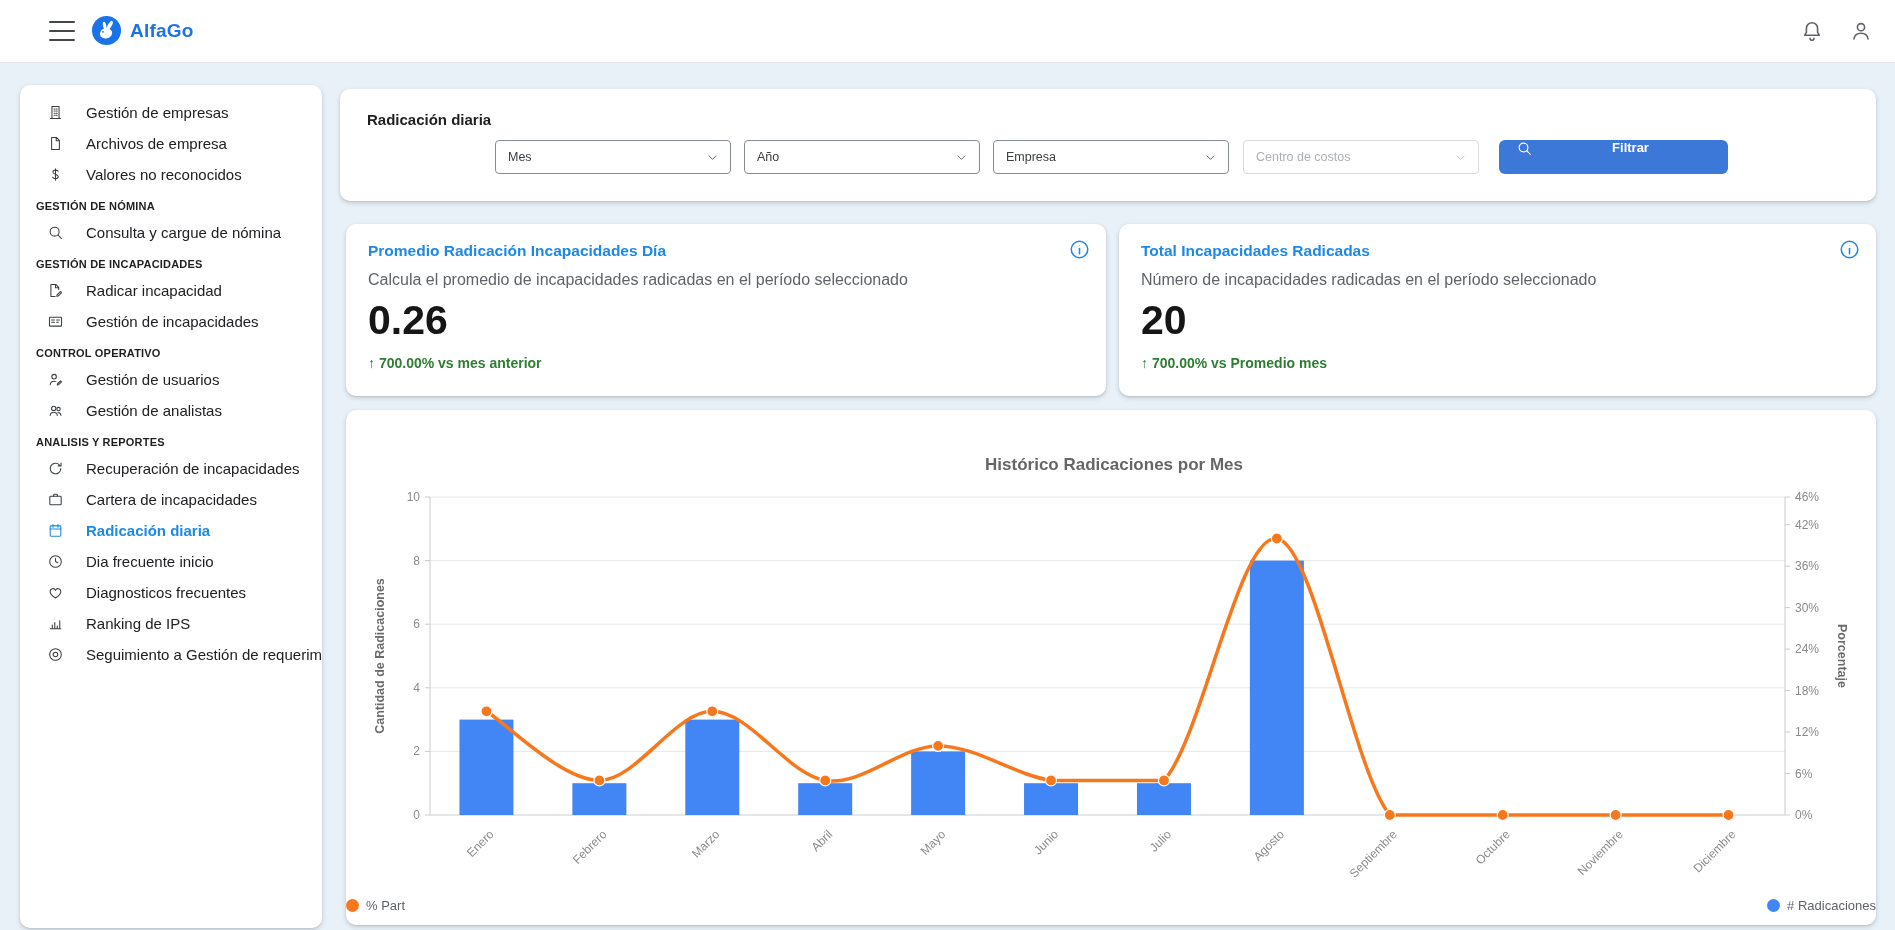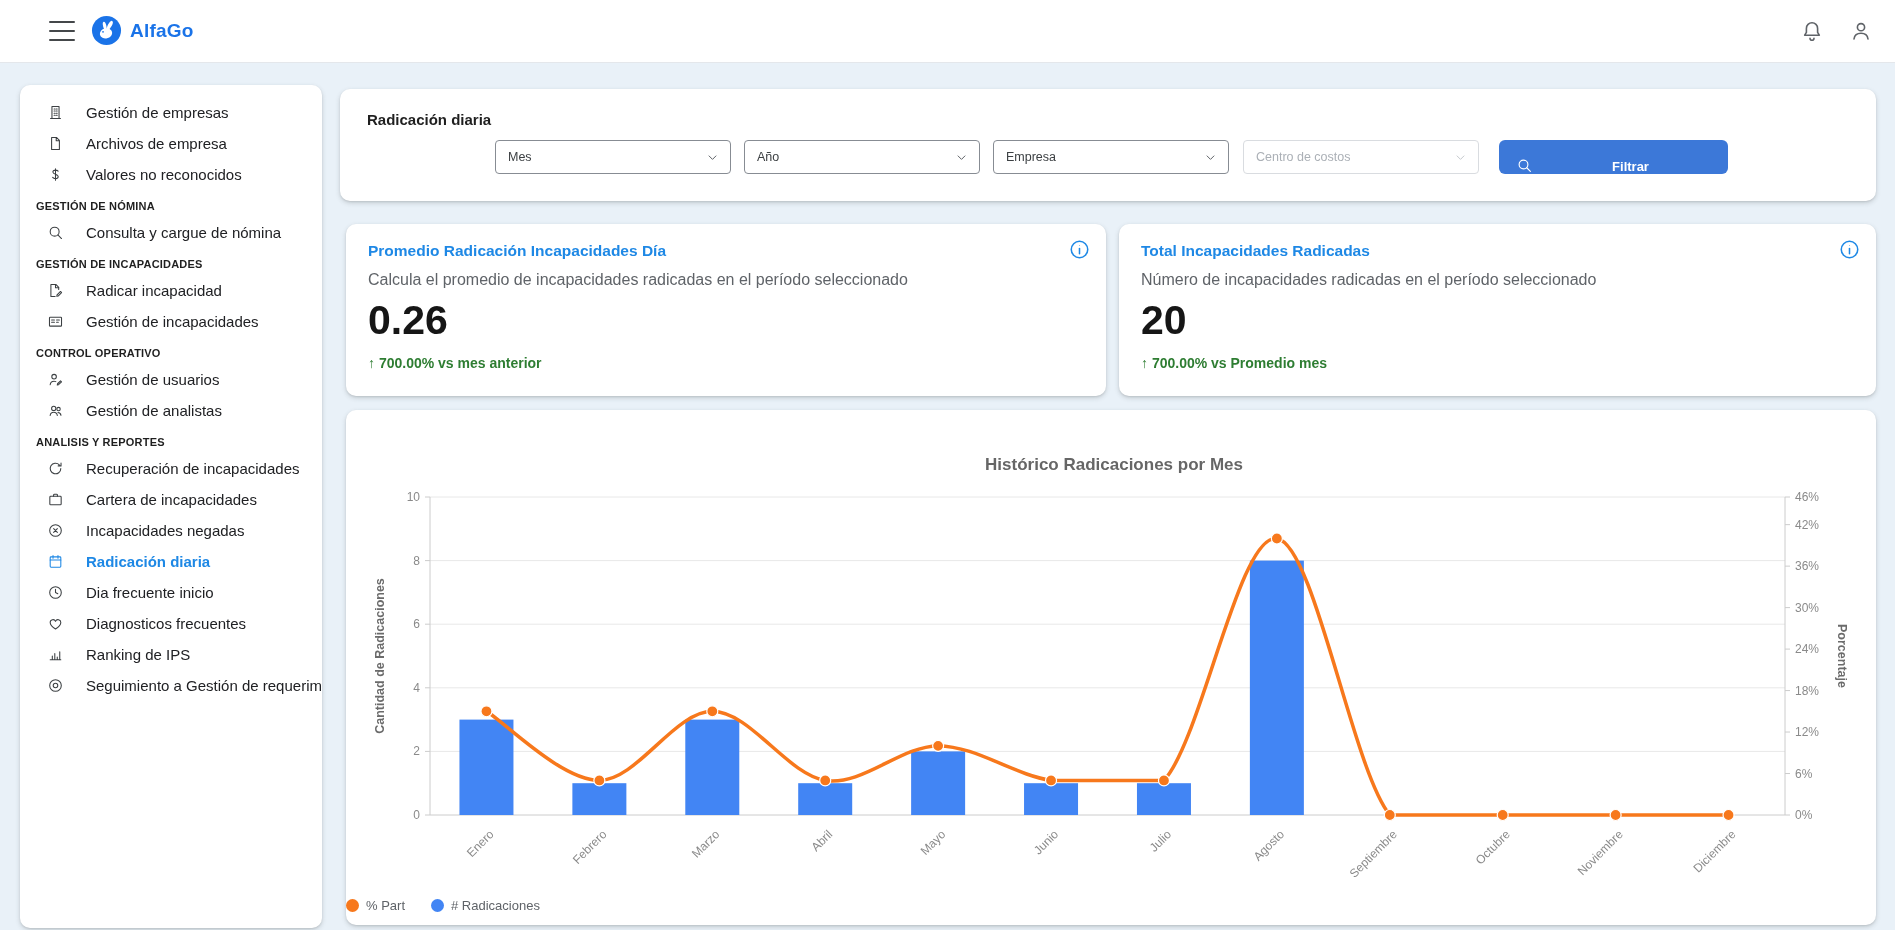--- a/index.html
+++ b/index.html
@@ -28,40 +28,40 @@
   .filter-card{position:absolute;left:340px;top:89px;width:1536px;height:112px}
   .filter-title{position:absolute;left:27px;top:22px;font-size:15px;font-weight:700;color:#1f1f1f}
   .select{position:absolute;top:51px;height:34px;box-sizing:border-box;border:1px solid #878c93;border-radius:4px;background:#fff;display:flex;align-items:center;justify-content:space-between;padding:0 10px 0 12px;font-size:12.5px;color:#3c4043;cursor:pointer}
   .select .chev{width:15px;height:15px;color:#5f6368;flex:none}
   .select.disabled{border-color:#d9dce0;color:#abb0b6;cursor:default}
   .select.disabled .chev{color:#c6cace}
   #sel-mes{left:155px;width:236px}
   #sel-ano{left:404px;width:236px}
   #sel-empresa{left:653px;width:236px}
   #sel-centro{left:903px;width:236px}
-  .filter-btn{position:absolute;left:1159px;top:51px;width:229px;height:34px;background:#3c78d8;border:none;border-radius:6px;display:flex;align-items:flex-end;color:#fff;cursor:pointer;padding:0 0 0 17px;box-sizing:border-box}
+  .filter-btn{position:absolute;left:1159px;top:51px;width:229px;height:34px;background:#3c78d8;border:none;border-radius:6px;display:flex;align-items:flex-start;color:#fff;cursor:pointer;padding:0 0 0 17px;box-sizing:border-box}
   .filter-btn .mag{width:17px;height:17px;flex:none}
   .filter-btn span{flex:1;text-align:center;font-size:13px;font-weight:700;padding-right:34px;font-family:inherit}
 
   .kpi{position:absolute;top:224px;height:172px}
   #kpi-0{left:346px;width:760px}
   #kpi-1{left:1119px;width:757px}
   .kpi-title{position:absolute;left:22px;top:18px;font-size:15.5px;font-weight:700;color:#1e88e5}
   .kpi-info{position:absolute;right:15px;top:14px;width:23px;height:23px;color:#1e88e5;cursor:pointer}
   .kpi-sub{position:absolute;left:22px;top:47px;font-size:16px;color:#5f6368}
   .kpi-value{position:absolute;left:22px;top:74px;font-size:41px;font-weight:700;color:#161616;line-height:1.1}
   .kpi-delta{position:absolute;left:22px;top:131px;font-size:14px;font-weight:700;color:#2e7d32}
 
   .chart-card{position:absolute;left:346px;top:410px;width:1530px;height:515px}
   .chart-title{position:absolute;top:42px;left:0;width:100%;text-align:center;font-size:17px;font-weight:700;color:#666;margin:3px}
   #chart-svg{position:absolute;left:0;top:0}
   #chart-svg text{font-family:"Liberation Sans","DejaVu Sans",sans-serif}
   .tick{font-size:12px;fill:#8a8a8a}
   .axis-name{font-size:12.5px;fill:#6b6b6b;font-weight:700}
-  .legend{position:absolute;top:488px;left:0;width:100%;display:flex;justify-content:flex-start;gap:26px}
+  .legend{position:absolute;top:488px;left:0;width:100%;display:flex;justify-content:space-between;gap:26px}
   .legend-item{display:flex;align-items:center;gap:7px;font-size:13px;color:#5f6368;cursor:pointer}
   .legend-dot{width:13px;height:13px;border-radius:50%;flex:none}
 </style>
 </head>
 <body>
 
 <div class="topbar">
   <div class="hamburger">
       <span></span>
       <span></span>
@@ -157,27 +157,20 @@
           <path d="M19.5 12a7.5 7.5 0 1 1-2.1-5.2M19.8 4.3v4h-4"></path>
         </svg></span>
       <span>Recuperación de incapacidades</span>
     </div>
     <div class="side-item">
       <span class="ic"><svg viewBox="0 0 24 24">
           <rect x="4" y="7.5" width="16" height="12" rx="1.2"></rect>
           <path d="M9.3 7.5V5.8a1.3 1.3 0 0 1 1.3-1.3h2.8a1.3 1.3 0 0 1 1.3 1.3v1.7"></path>
         </svg></span>
       <span>Cartera de incapacidades</span>
-    </div>
-    <div class="side-item">
-      <span class="ic"><svg viewBox="0 0 24 24">
-          <circle cx="12" cy="12" r="8.2"></circle>
-          <path d="M9.4 9.4l5.2 5.2M14.6 9.4l-5.2 5.2"></path>
-        </svg></span>
-      <span>Incapacidades negadas</span>
     </div>
     <div class="side-item active">
       <span class="ic"><svg viewBox="0 0 24 24">
           <rect x="4.5" y="5.5" width="15" height="14.5" rx="1.2"></rect>
           <path d="M8.5 3.5v4M15.5 3.5v4M4.5 10h15"></path>
         </svg></span>
       <span>Radicación diaria</span>
     </div>
     <div class="side-item">
       <span class="ic"><svg viewBox="0 0 24 24">

